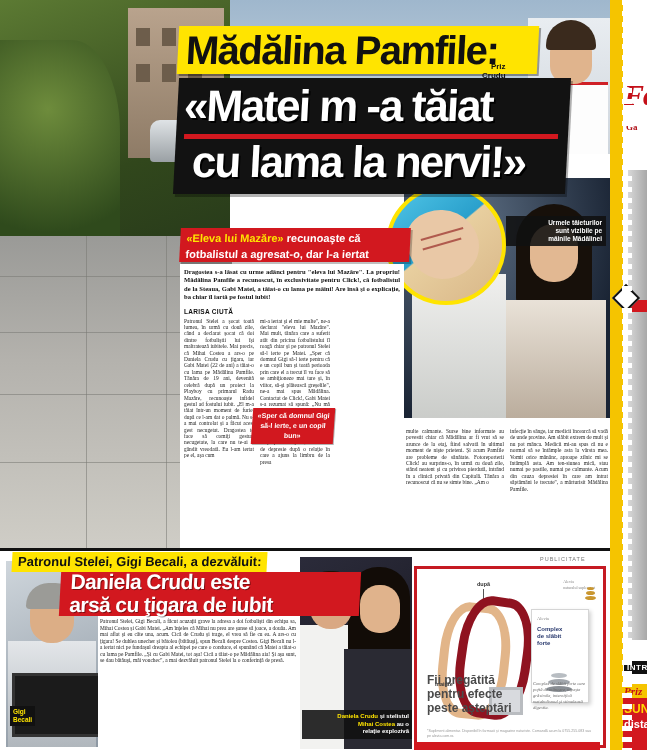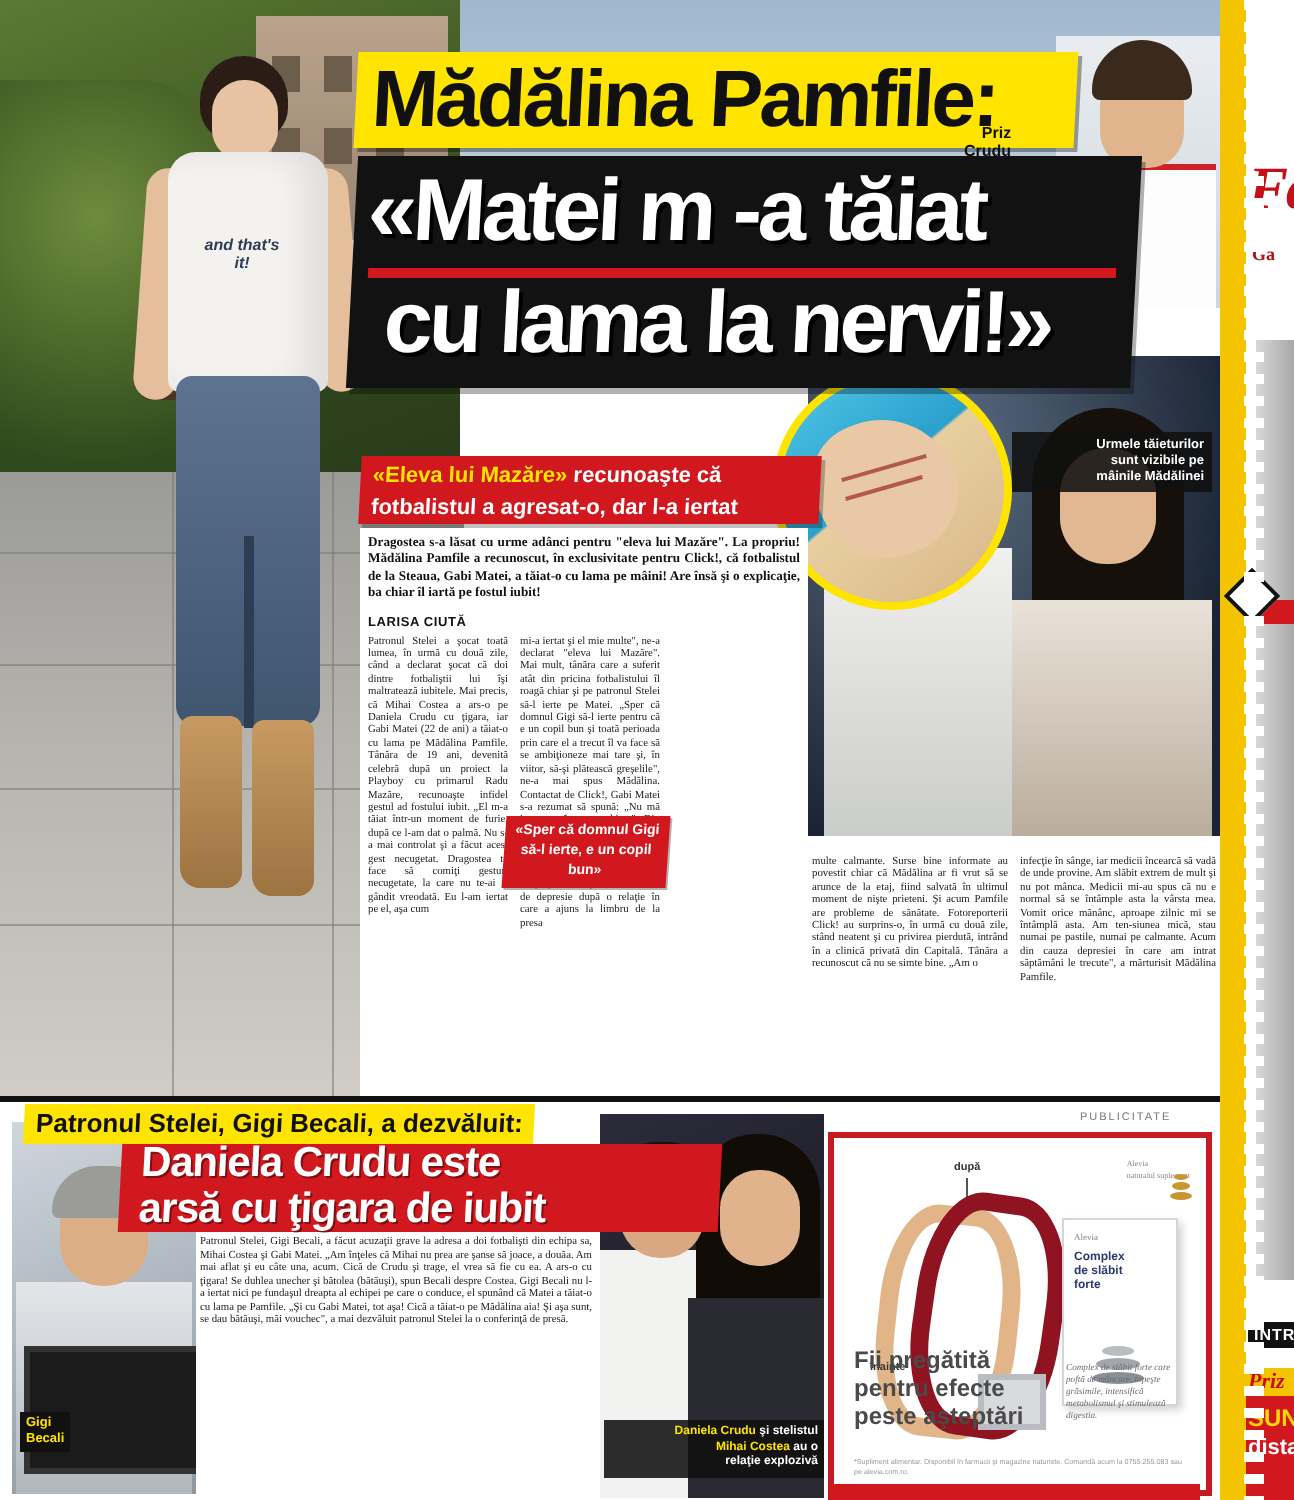--- a/index.html
+++ b/index.html
@@ -257,34 +257,20 @@
       <div class="curb"></div>
       <div class="road">
         <div class="pave-line" style="left:0;top:40px;width:232px"></div>
         <div class="pave-line" style="left:0;top:96px;width:232px"></div>
         <div class="pave-line" style="left:0;top:158px;width:232px"></div>
         <div class="pave-line" style="left:0;top:226px;width:232px"></div>
         <div class="pave-line" style="left:86px;top:0;width:1px;height:312px"></div>
         <div class="pave-line" style="left:166px;top:0;width:1px;height:312px"></div>
       </div>
 
-      <div class="woman">
-        <div class="w-bag"></div>
-        <div class="w-strap"></div>
-        <div class="w-hair"></div>
-        <div class="w-face"></div>
-        <div class="w-armL"></div>
-        <div class="w-armR"></div>
-        <div class="w-shirt"></div>
-        <div class="w-shirt-txt">and that's it!</div>
-        <div class="w-jeans"></div>
-        <div class="w-jeans-split"></div>
-        <div class="w-bootL"></div>
-        <div class="w-bootR"></div>
-      </div>
     </div>
 
     <div class="photo-r1">
       <div class="pr-wall"></div>
       <div class="pr-man">
         <div class="prm-body"></div>
         <div class="prm-head"></div>
         <div class="prm-hair"></div>
       </div>
       <div class="pr-woman">

